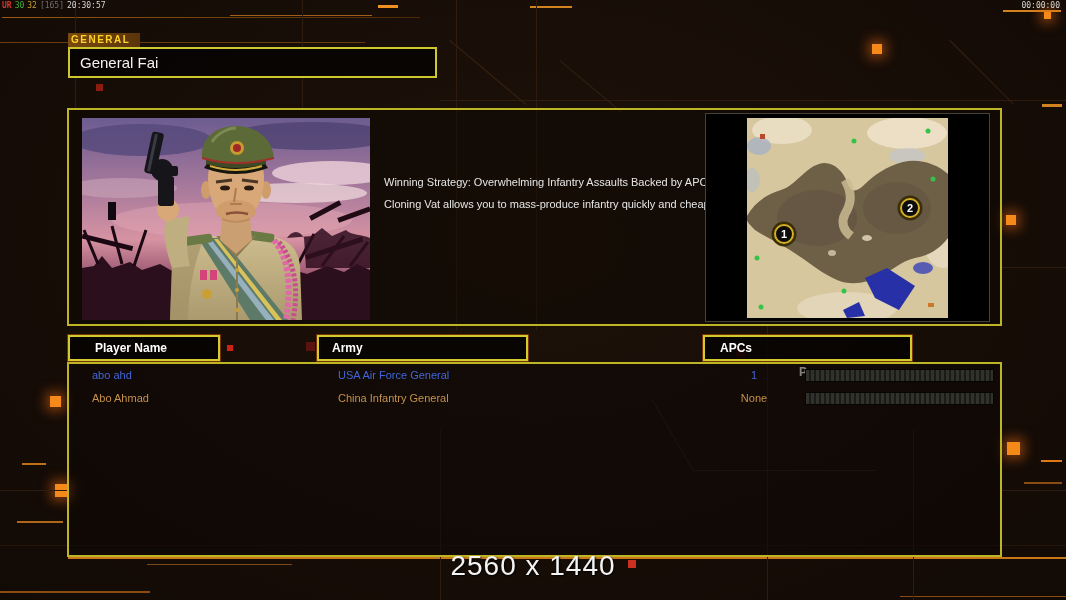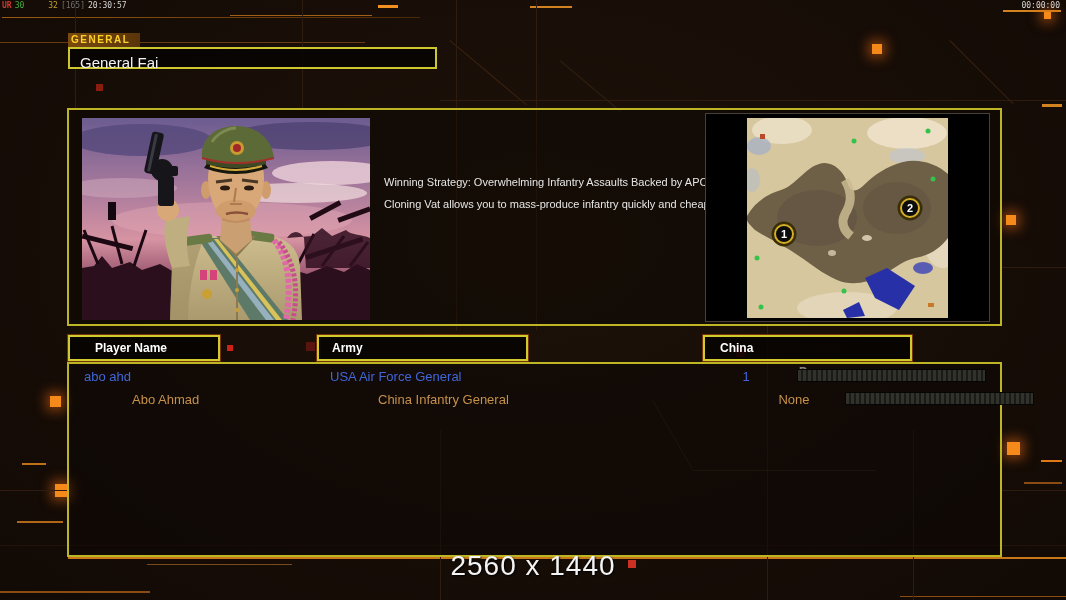--- a/index.html
+++ b/index.html
@@ -15,33 +15,33 @@
   .deco div { position:absolute; }
   .gsq { background:#f58a1a; box-shadow:0 0 12px 4px rgba(240,110,20,.5); }
   .rsq { background:#8a1c10; }
   .hl { height:1px; background:#6a3a10; }
   .vl { width:1px; background:#2e1c10; }
   
   .hud-left { position:absolute; left:2px; top:1px; font:8px "DejaVu Sans Mono", monospace; letter-spacing:0; white-space:nowrap; }
   .hud-left span { margin-right:3px; }
   .hud-ur { color:#cc3a30; font-weight:bold; }
   .hud-fps { color:#3fae3f; }
-  .hud-v2 { color:#c2a028;margin-left:21px; }
+  .hud-v2 { color:#c2a028; }
   .hud-br { color:#6e6e6e; }
   .hud-clock { color:#d6d6d6; }
   .hud-right { position:absolute; right:6px; top:1px; font:8px "DejaVu Sans Mono", monospace; color:#d8d8d8; }
   
   .general-tab {
     position:absolute; left:68px; top:33px; width:72px; height:14px;
     background:linear-gradient(90deg,#7a4a0e,#5a340a);
     color:#ffd22a; font-size:10px; font-weight:bold; letter-spacing:1.5px;
     line-height:14px; padding-left:3px;
   }
   .name-box {
-    position:absolute; left:68px; top:47px; width:369px; height:22px;
+    position:absolute; left:68px; top:47px; width:369px; height:31px;
     border:2px solid #cfc72e; background:rgba(6,4,2,.85);
     color:#f2f2f2; font-size:15px; line-height:27px; padding-left:10px;
   }
   
   .info-box {
     position:absolute; left:67px; top:108px; width:935px; height:218px;
     border:2px solid #bdb524; background:rgba(12,7,3,.45);
   }
   .portrait { position:absolute; left:13px; top:8px; width:288px; height:202px; display:block; }
   .strategy { position:absolute; left:315px; top:66px; width:320px; color:#e6e6e6; font-size:11px; }
@@ -61,21 +61,21 @@
   .hdr-army  { left:317px; width:211px; padding-left:13px; }
   .hdr-teamprog { left:703px; width:209px; }
   .hdr-teamprog span { position:absolute; top:0; line-height:22px; }
   .hdr-team { left:15px; }
   .hdr-progress { left:94px;margin-top:24px; }
   
   .list-box {
     position:absolute; left:67px; top:362px; width:935px; height:195px;
     border:2px solid #bdb524; background:rgba(10,6,3,.5);
   }
-  .prow { position:absolute; left:0; width:860px; height:18px; font-size:13px; }
+  .prow { position:absolute; left:8px; width:860px; height:18px; font-size:11px; }
   .prow .pname { position:absolute; left:15px; top:2px; }
   .prow .parmy { position:absolute; left:261px; top:2px; }
   .prow .pteam { position:absolute; left:637px; top:2px; width:80px; text-align:center; }
   .pbar {
     position:absolute; left:728px; top:2px; width:189px; height:13px;
     border:1px solid #050505;
     background:repeating-linear-gradient(90deg,#32322d 0px,#32322d 3px,#1a1a16 3px,#1a1a16 5px),
                linear-gradient(180deg,#2c2c28,#202019);
   }
   .pfill { height:100%; background:linear-gradient(180deg,#58c858,#2e8a2e); width:0; }
@@ -280,34 +280,34 @@
           <circle r="9" fill="#0c0c0c" stroke="#d4af25" stroke-width="2"></circle>
           <text y="4" text-anchor="middle" font-size="11" font-weight="bold" fill="#ffffff">2</text>
         </g>
       </svg>
     </div>
   </div>
 
   <div class="hdr hdr-player">Player Name</div>
   <div class="hdr hdr-army">Army</div>
   <div class="hdr hdr-teamprog">
-    <span class="hdr-team">China</span>
+    <span class="hdr-team">APCs</span>
     <span class="hdr-progress">Progress</span>
   </div>
 
   <div class="list-box">
     <div class="prow" style="top:3px;">
       <span class="pname" style="color: rgb(65, 102, 216);">abo ahd</span>
       <span class="parmy" style="color: rgb(65, 102, 216);">USA Air Force General</span>
       <span class="pteam" style="color: rgb(65, 102, 216);">1</span>
       <div class="pbar">
         <div class="pfill" style="width: 0%;"></div>
       </div>
     </div>
-    <div class="prow" style="top:26px;margin-left:48px;">
+    <div class="prow" style="top:26px;">
       <span class="pname" style="color: rgb(198, 145, 75);">Abo Ahmad</span>
       <span class="parmy" style="color: rgb(198, 145, 75);">China Infantry General</span>
       <span class="pteam" style="color: rgb(198, 145, 75);">None</span>
       <div class="pbar">
         <div class="pfill" style="width: 0%;"></div>
       </div>
     </div>
   </div>
 
   <div class="footer-res">2560 x 1440</div>

